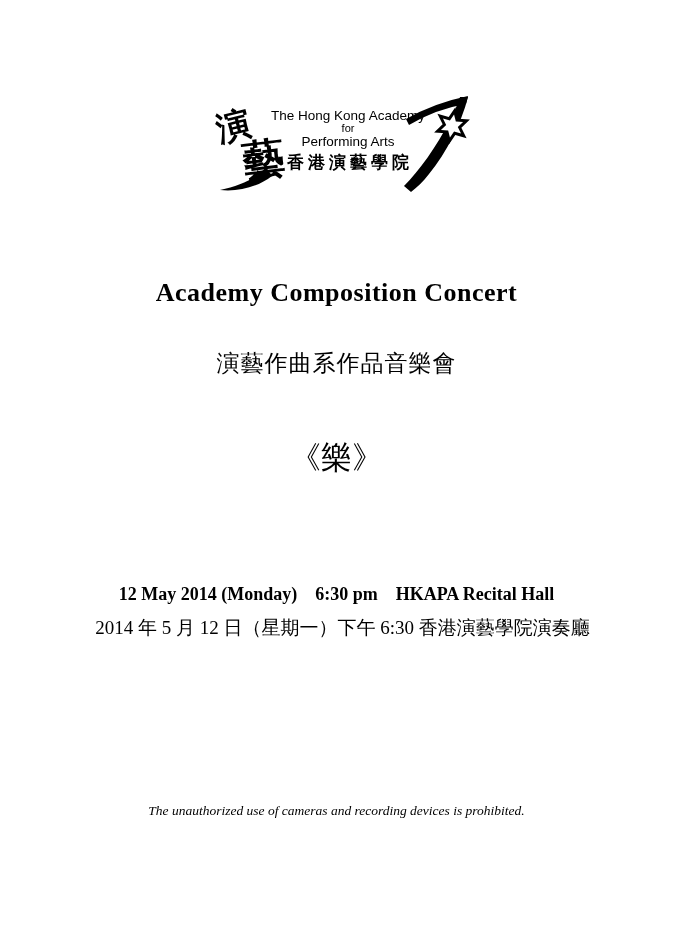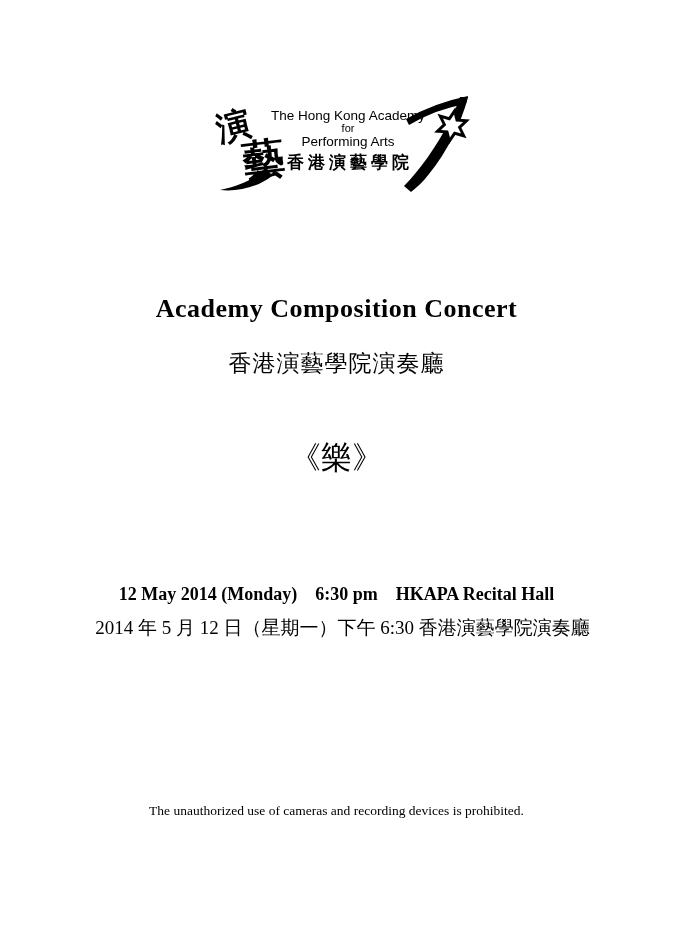--- a/index.html
+++ b/index.html
@@ -27,21 +27,21 @@
     position: absolute;
     left: 208px;
     top: 94px;
     width: 272px;
     height: 112px;
   }
   .title-en {
     top: 278px;
     font-size: 26px;
     font-weight: bold;
-    margin: 16px;
+    margin: 0;
     letter-spacing: 0.5px;
   }
   .title-zh {
     top: 348px;
     font-size: 23px;
     letter-spacing: 1px;
   }
   .theme {
     top: 437px;
     font-size: 31px;
@@ -56,20 +56,21 @@
     top: 615px;
     font-size: 19px;
     margin-left: 12px;
   }
   .notice {
     line-height: 15.5px;
     font-size: 13.5px;
   }
   .notice-en {
     top: 803px;
+    font-style: italic;
   }
   .notice-zh {
     top: 847px;
     line-height: 16px;
   }
   .logo-sans {
     font-family: "Liberation Sans", "DejaVu Sans", sans-serif;
     fill: #000000;
   }
   .logo-serif {
@@ -101,21 +102,21 @@
     <path d="M198,25 Q226,9 260,2 L258,10 Q228,15 201,31 Z" fill="#000000"></path>
     <path d="M260,3 C253,30 239,58 221,80 C215,88 209,93 203,98 L196,92 C211,77 229,52 241,28 C246,18 250,10 252,3 Z" fill="#000000"></path>
     <g transform="rotate(10 244 32)">
       <polygon fill="#000000" points="244,13 248.8,23.8 260.5,22.5 253.5,32 260.5,41.5 248.8,40.2 244,51 239.2,40.2 227.5,41.5 234.5,32 227.5,22.5 239.2,23.8"></polygon>
       <polygon fill="#ffffff" points="244,20.2 247,26.9 254.2,26.1 249.9,32 254.2,37.9 247,37.1 244,43.8 241,37.1 233.8,37.9 238.1,32 233.8,26.1 241,26.9"></polygon>
     </g>
   </svg>
 
   <h1 class="abs-center title-en">Academy Composition Concert</h1>
 
-  <div class="abs-center title-zh">香港演藝學院演奏廳</div>
+  <div class="abs-center title-zh">演藝作曲系作品音樂會</div>
 
   <div class="abs-center theme">《樂》</div>
 
   <div class="abs-center date-en">12 May 2014 (Monday)    6:30 pm    HKAPA Recital Hall</div>
 
   <div class="abs-center date-zh">2014 年 5 月 12 日（星期一）下午 6:30 香港演藝學院演奏廳</div>
 
   <div class="abs-center notice notice-en">
     <div>The unauthorized use of cameras and recording devices is prohibited.</div>
   </div>

